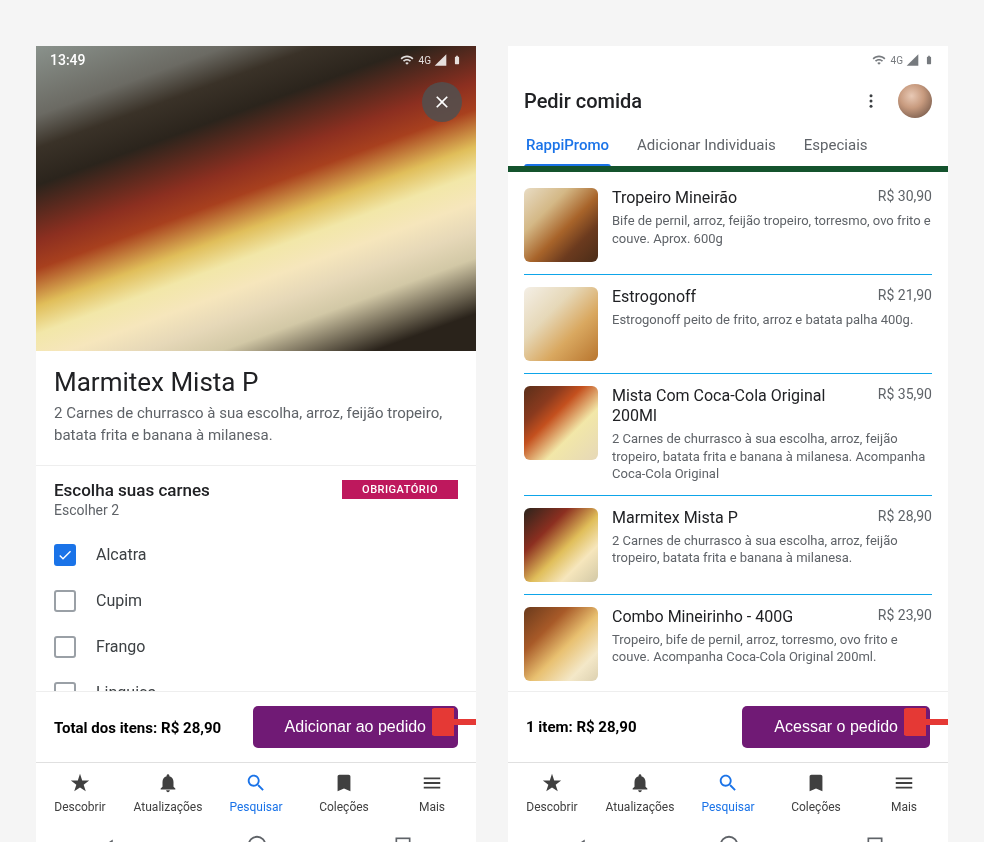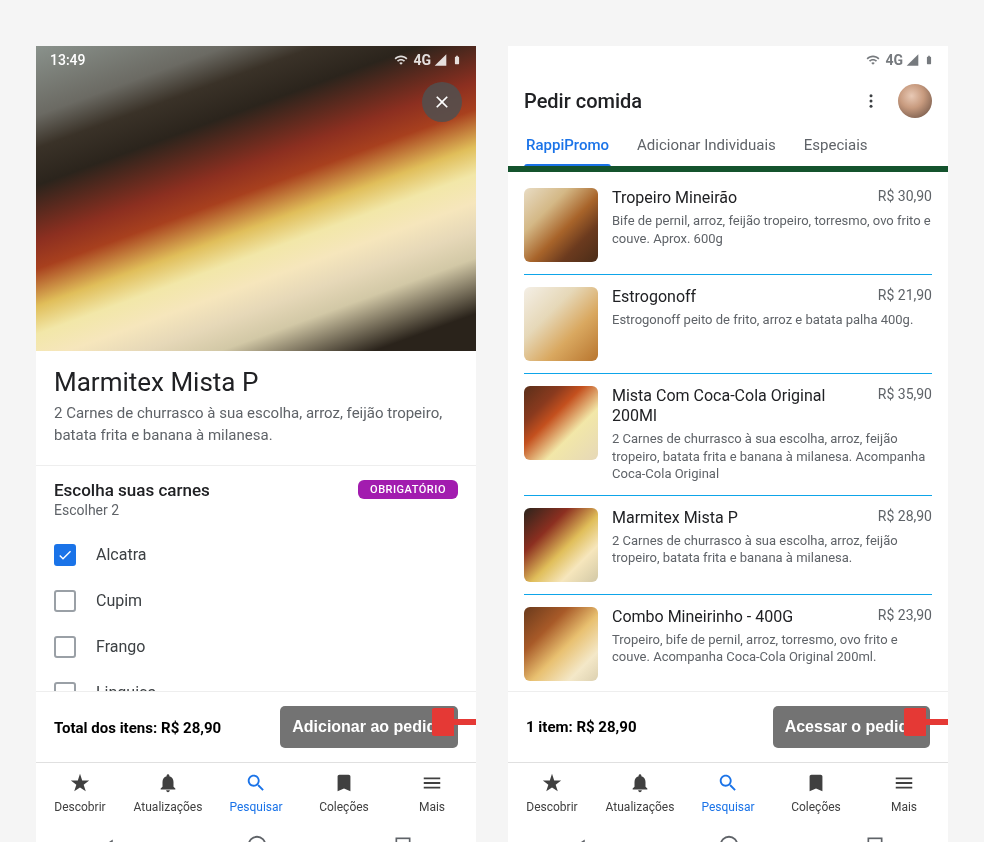--- a/index.html
+++ b/index.html
@@ -34,21 +34,21 @@
     flex-shrink: 0;
   }
   .status-bar.overlay {
     position: absolute;
     top: 0; left: 0; right: 0;
     z-index: 5;
     color: #fff;
   }
   .status-icons { display: flex; gap: 4px; align-items: center; }
   .status-icons svg, .status-icons span { opacity: .85; }
-  .tiny { font-size: 14px; font-weight: 700; margin-right: -2px; }
+  .tiny { font-size: 10px; font-weight: 400; margin-right: -2px; }
 
   
   .hero {
     width: 100%;
     height: 305px;
     position: relative;
     background: linear-gradient(160deg, #8a928c 0%, #6b6a63 15%, #3a3228 22%, #2b241c 30%, #8c2f20 42%, #a8401e 48%, #e0be5a 56%, #f2e7a8 62%, #f6e6bc 68%, #e6d8b8 74%, #d2c8a6 80%, #2a231b 92%);
     flex-shrink: 0;
   }
   .close-btn {
@@ -63,27 +63,27 @@
   .content-left {
     padding: 16px 18px 0;
     flex: 1;
     overflow: hidden;
   }
   .title-l { font-size: 26px; font-weight: 400; color: #202124; margin-bottom: 6px; }
   .desc-l { font-size: 15px; color: #5f6368; line-height: 1.45; margin-bottom: 18px; }
   .section-head { display: flex; justify-content: space-between; align-items: flex-start; margin-bottom: 2px; }
   .sec-title { font-size: 17px; font-weight: 500; color: #202124; }
   .badge-req {
-    background: #a21caf;
+    background: #be185d;
     color: #fff;
     font-size: 11px;
     font-weight: 500;
     letter-spacing: .5px;
-    padding: 3px 12px;
-    border-radius: 6px;
+    padding: 3px 20px;
+    border-radius: 0;
   }
   .sec-sub { font-size: 14px; color: #5f6368; margin-bottom: 14px; }
   .opt-row {
     display: flex;
     align-items: center;
     gap: 20px;
     padding: 12px 0;
   }
   .cbx {
     width: 22px; height: 22px;
@@ -99,26 +99,26 @@
   .bottom-bar {
     display: flex;
     justify-content: space-between;
     align-items: center;
     padding: 14px 18px;
     border-top: 1px solid #eee;
     flex-shrink: 0;
   }
   .total-inline { font-size: 15px; font-weight: 700; }
   .primary-btn {
-    background: #737373;
+    background: #701a75;
     color: #fff;
     border: none;
     font-size: 16px;
-    font-weight: 700;
-    padding: 12px 12px;
+    font-weight: 400;
+    padding: 12px 32px;
     border-radius: 5px;
   }
 
   
   .nav-bar {
     display: flex;
     border-top: 1px solid #e0e0e0;
     height: 60px;
     flex-shrink: 0;
   }

